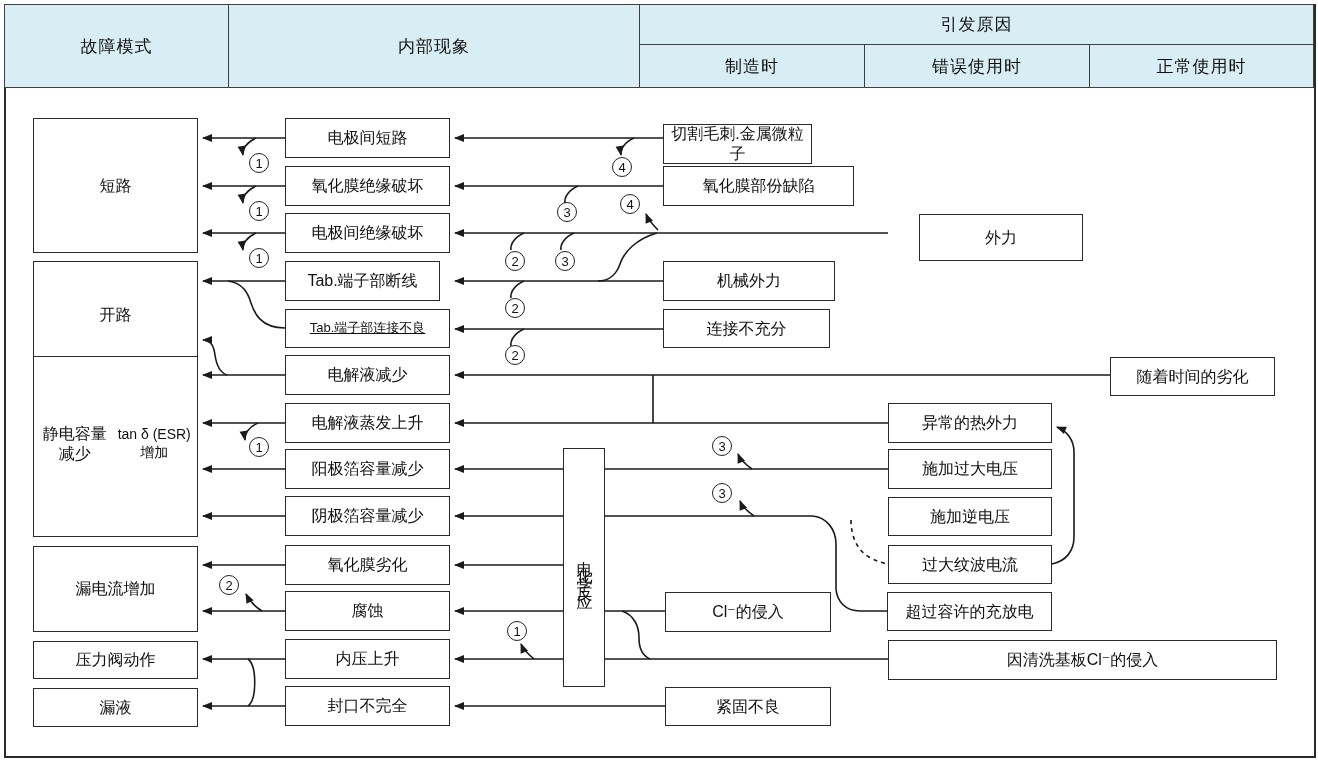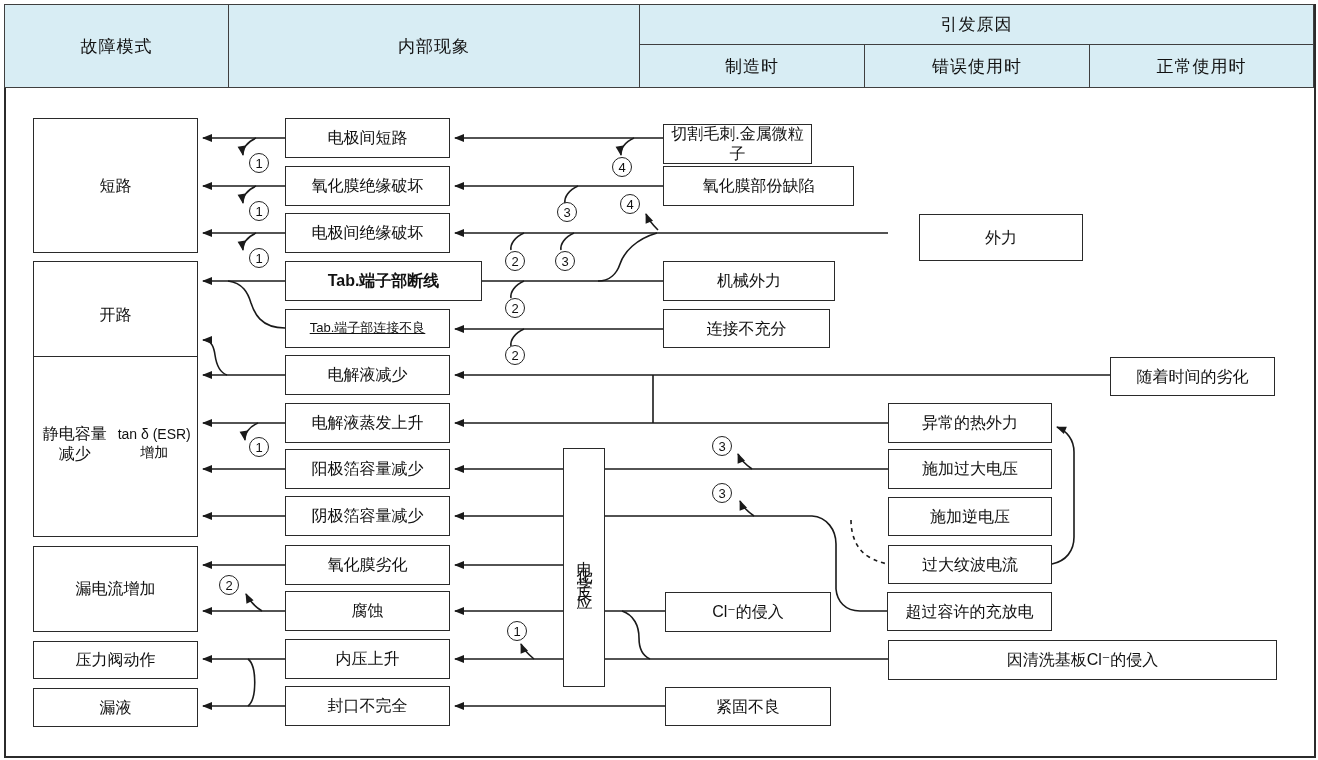--- a/index.html
+++ b/index.html
@@ -120,21 +120,21 @@
     <span class="l1">静电容量减少</span>
     <span class="l2">tan δ (ESR)增加</span>
   </div>
   <div class="node" style="left:33px;top:546px;width:165px;height:86px;">漏电流增加</div>
   <div class="node" style="left:33px;top:641px;width:165px;height:38px;">压力阀动作</div>
   <div class="node" style="left:33px;top:688px;width:165px;height:39px;">漏液</div>
 
   <div class="node" style="left:285px;top:118px;width:165px;height:40px;">电极间短路</div>
   <div class="node" style="left:285px;top:166px;width:165px;height:40px;">氧化膜绝缘破坏</div>
   <div class="node" style="left:285px;top:213px;width:165px;height:40px;">电极间绝缘破坏</div>
-  <div class="node" style="left:285px;top:261px;width:197px;height:40px;font-weight:bold;">Tab.端子部断线</div>
+  <div class="node" style="left:285px;top:261px;width:155px;height:40px;">Tab.端子部断线</div>
   <div class="node sm" style="left:285px;top:309px;width:165px;height:39px;">Tab.端子部连接不良</div>
   <div class="node" style="left:285px;top:355px;width:165px;height:40px;">电解液减少</div>
   <div class="node" style="left:285px;top:403px;width:165px;height:40px;">电解液蒸发上升</div>
   <div class="node" style="left:285px;top:449px;width:165px;height:40px;">阳极箔容量减少</div>
   <div class="node" style="left:285px;top:496px;width:165px;height:40px;">阴极箔容量减少</div>
   <div class="node" style="left:285px;top:545px;width:165px;height:40px;">氧化膜劣化</div>
   <div class="node" style="left:285px;top:591px;width:165px;height:40px;">腐蚀</div>
   <div class="node" style="left:285px;top:639px;width:165px;height:40px;">内压上升</div>
   <div class="node" style="left:285px;top:686px;width:165px;height:40px;">封口不完全</div>
 

